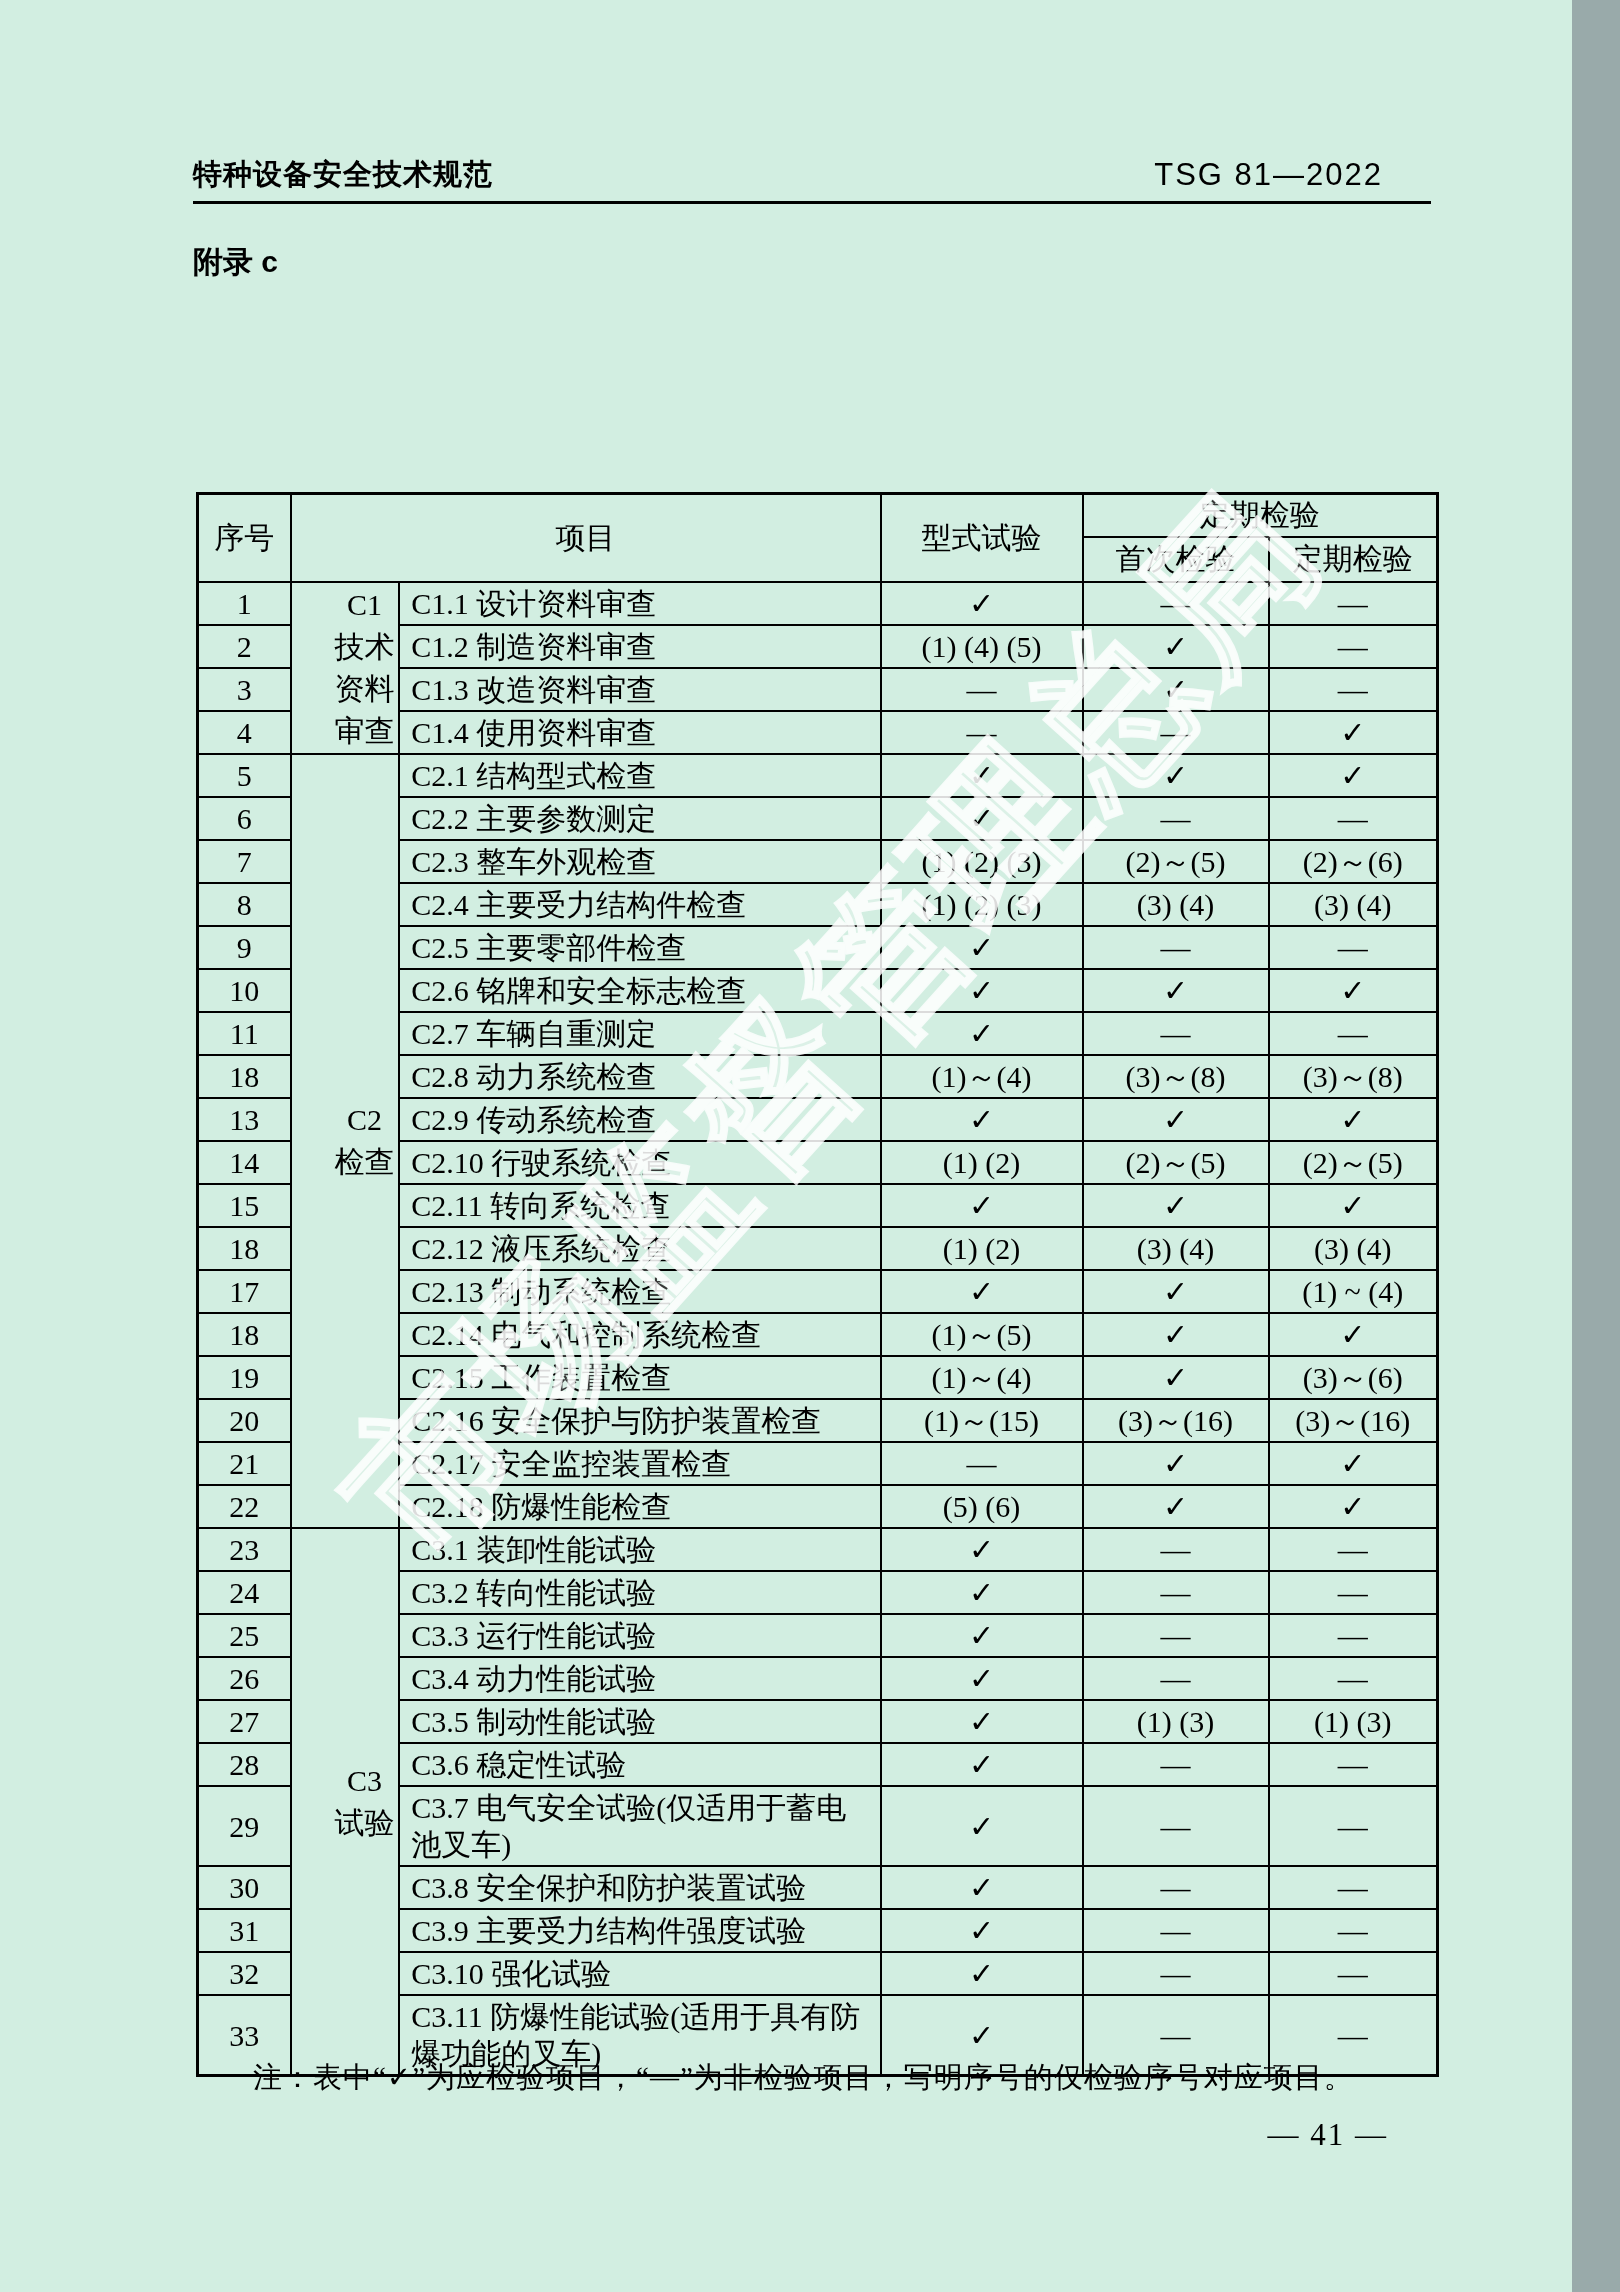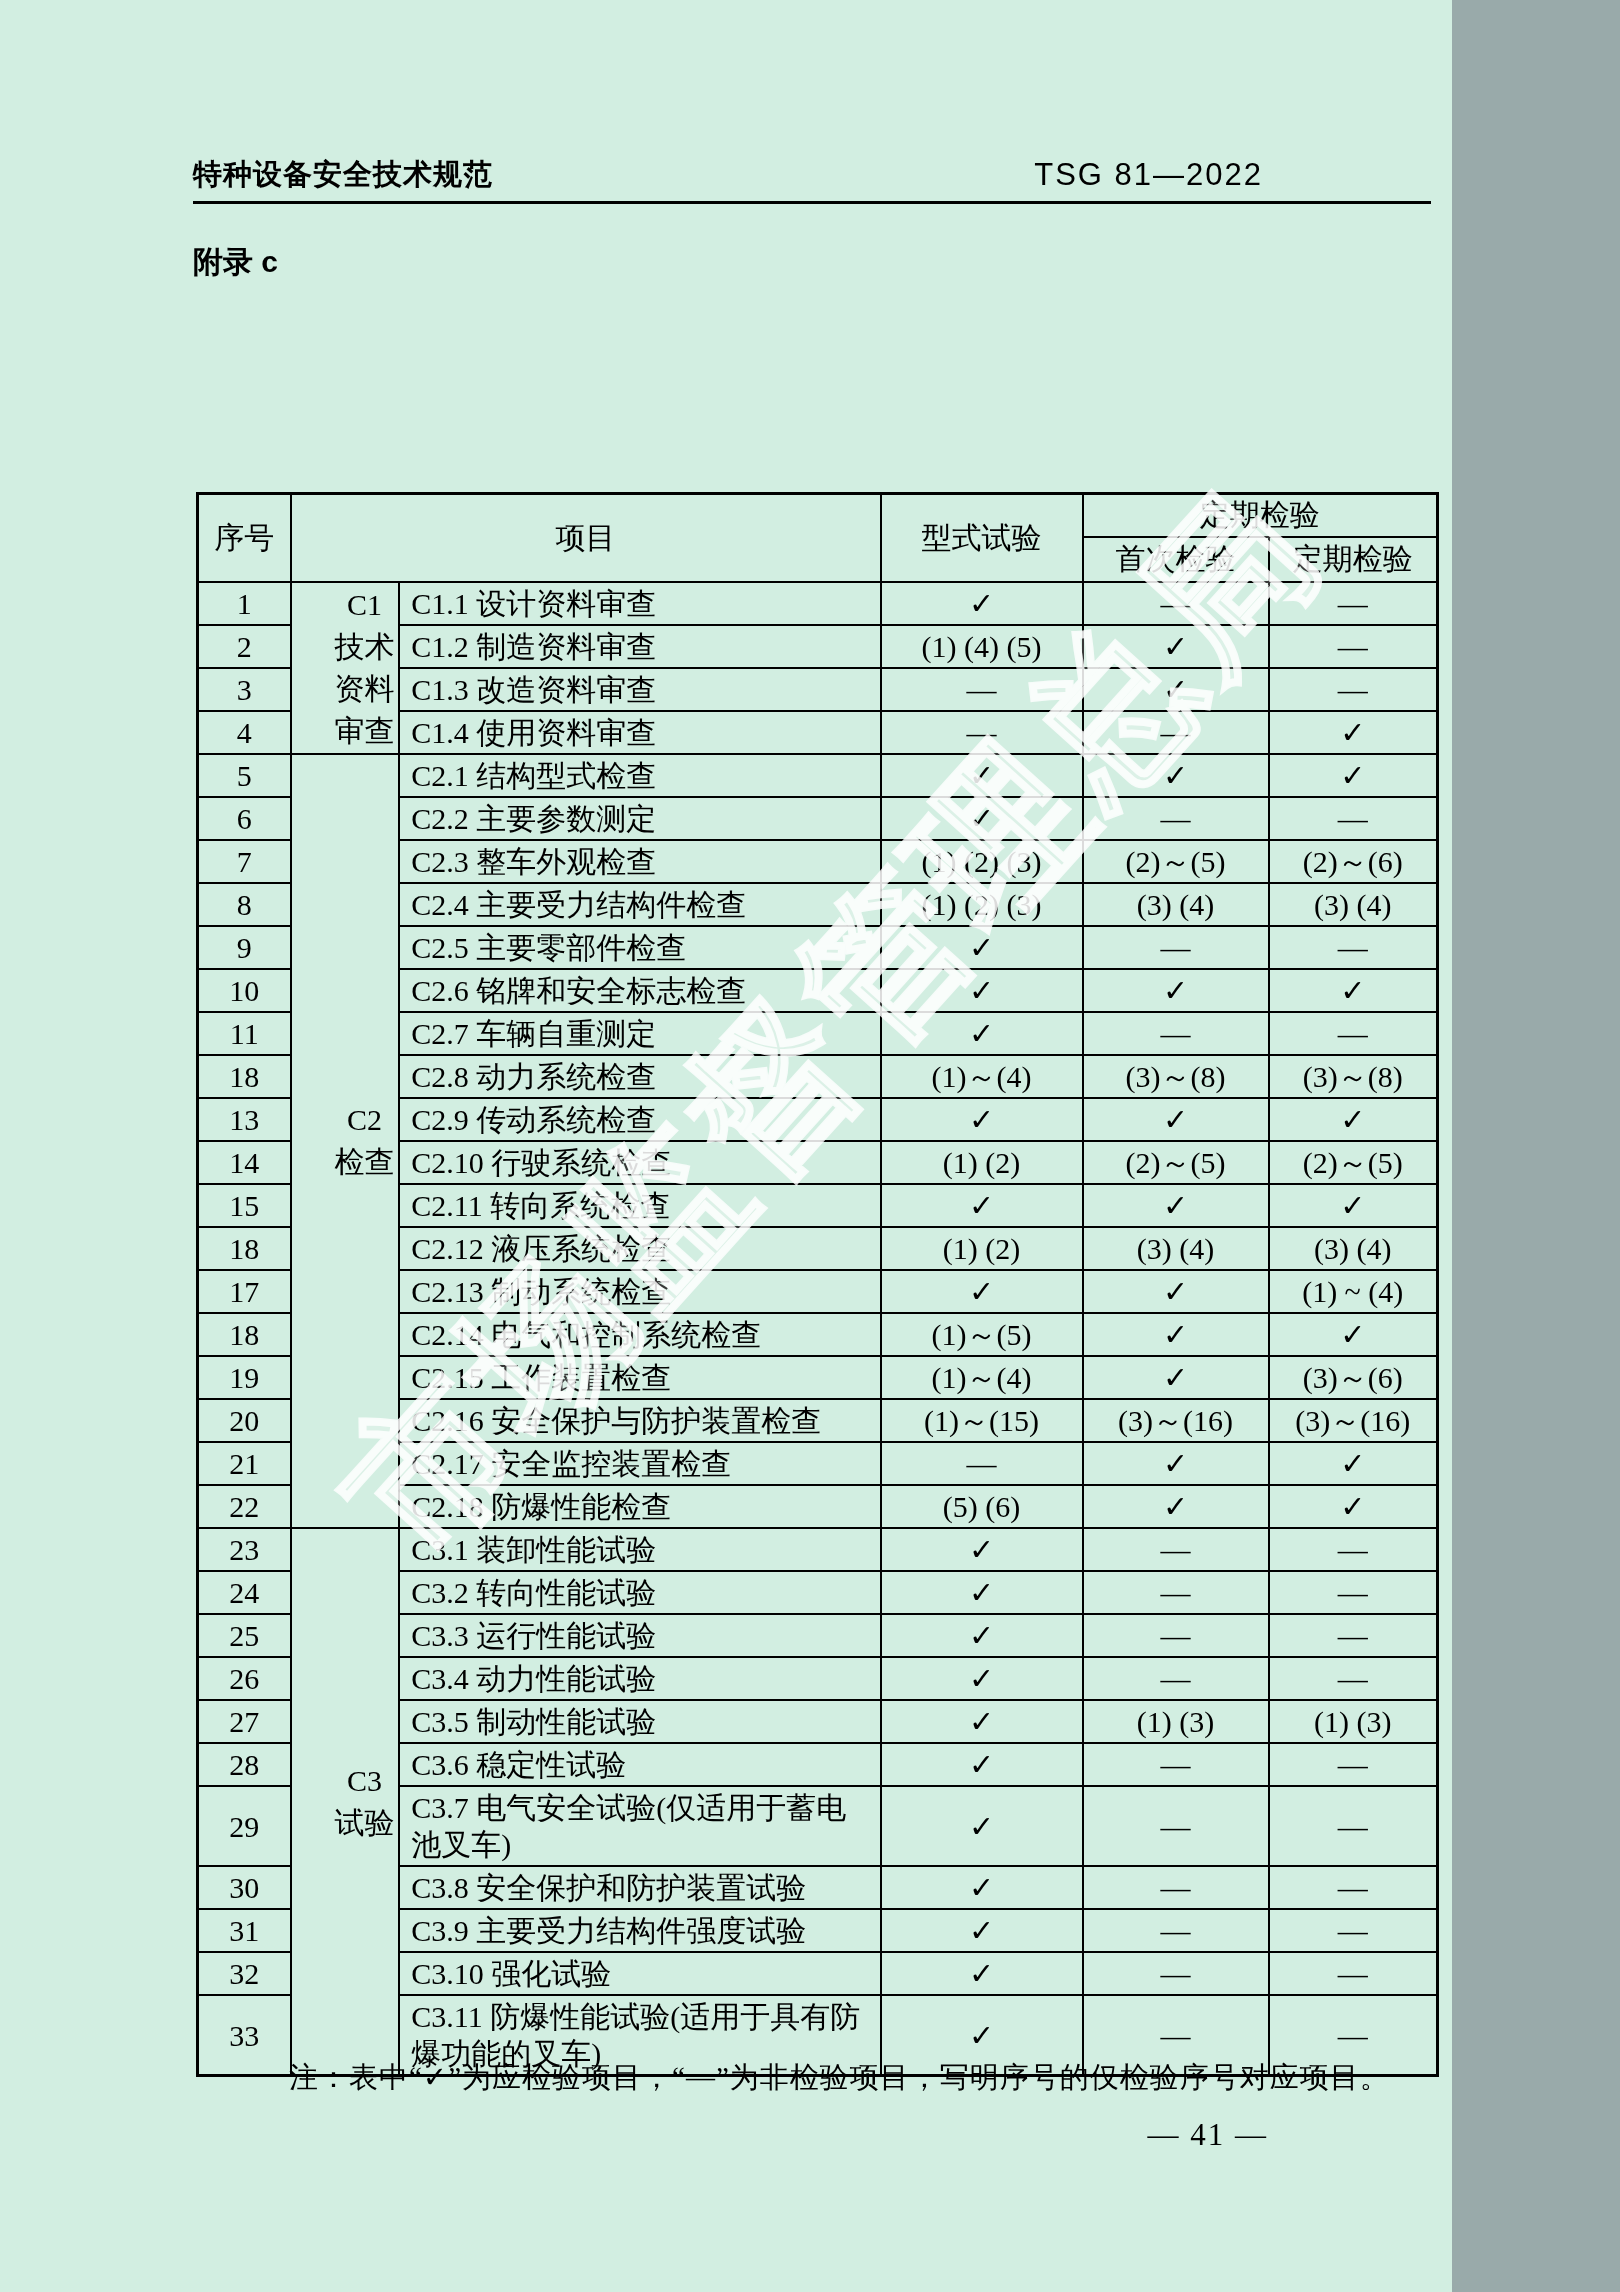--- a/index.html
+++ b/index.html
@@ -1,17 +1,17 @@
 <!DOCTYPE html>
 <html><head>
 <meta charset="utf-8">
 <style>
   html,body { margin:0; padding:0; background:#9aa; }
   .page {
-    position:relative; width:1452px; height:2293px;
+    position:relative; width:1572px; height:2293px;
     background:#d2eee1; color:#000;
     font-family:"Liberation Serif","DejaVu Serif",serif;
     overflow:hidden;
   }
   .doc-header-left {
     position:absolute; left:193px; top:155px;
     font-family:"Liberation Sans","DejaVu Sans",sans-serif;
     font-weight:bold; font-size:29px; letter-spacing:1px;
   }
   .doc-header-right {
@@ -51,21 +51,21 @@
   .insp-table thead tr.hdr-sub th { border-bottom:2.9px solid #000; }
   .insp-table thead th { font-size:30px; }
   .insp-table tbody tr { height:42px; }
   .insp-table tbody td { line-height:37px; }
   .item-cell { text-align:left !important; padding:2px 5.9px 2px 11.8px !important;border-radius:7px; }
   .group-cell { padding:0 !important; }
   .group-line { line-height:42px;padding-left:40px; }
   tr.group-start td { border-top:2.9px solid #000; }
   .note {
     position:absolute; left:253px; top:2058px;
-    font-size:29px; letter-spacing:1px; white-space:nowrap;margin-left:36px;
+    font-size:29px; letter-spacing:1px; white-space:nowrap;
   }
   .page-num {
     position:absolute; right:184px; top:2117px;
     font-size:31px; letter-spacing:2px;
   }
   .watermark {
     position:absolute; left:833px; top:1024px;
     transform:translate(-50%,-50%) rotate(-48deg);
     transform-origin:center center;
     font-family:"Liberation Sans","DejaVu Sans",sans-serif;

